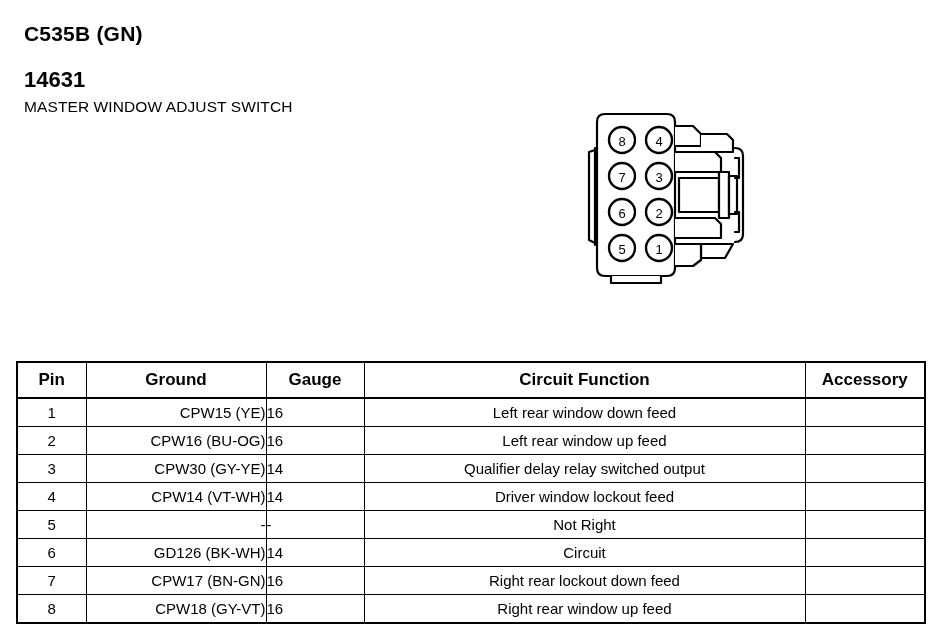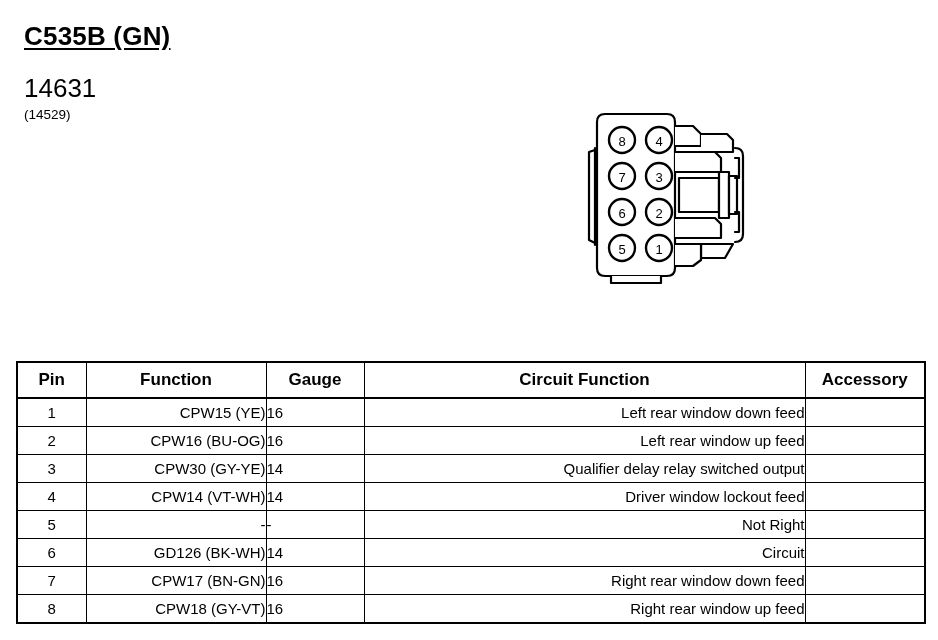--- a/index.html
+++ b/index.html
@@ -18,32 +18,31 @@
   }
 
   
   #header-block {
     position: absolute;
     left: 24px;
     top: 22px;
     width: 560px;
   }
   #connector-title {
-    font-size: 26px;
+    font-size: 21px;
     font-weight: bold;
     letter-spacing: 0.2px;
-    text-decoration: underline;
     text-underline-offset: 3px;
     line-height: 1.15;
     margin: 0 0 22px 0;
     display: inline-block;
   }
   #part-number {
-    font-size: 26px;
-    font-weight: normal;
+    font-size: 22px;
+    font-weight: bold;
     line-height: 1.1;
     margin: 0 0 5px 0;
   }
   #part-description {
     font-size: 15.5px;
     font-weight: normal;
     line-height: 1.25;
     margin: 0 0 3px 0;
     letter-spacing: 0.1px;
   }
@@ -107,30 +106,30 @@
   table.pinout thead th {
     height: 34px;
     font-size: 17px;
     font-weight: bold;
     text-align: center;
     border-bottom: 2px solid #000;
   }
   td.cell-pin      { text-align: center; }
   td.cell-circuit  { text-align: right; }
   td.cell-gauge    { text-align: left; }
-  td.cell-function { text-align: right; padding-left: 6px; }
+  td.cell-function { text-align: center; padding-left: 6px; }
   td.cell-qual     { text-align: left; padding-left: 6px; }
 </style>
 </head>
 <body>
 
 <div id="header-block">
   <div id="connector-title">C535B (GN)</div>
   <div id="part-number">14631</div>
-  <div id="part-alt-number">(14529)</div>
+  <div id="part-description">MASTER WINDOW ADJUST SWITCH</div>
 </div>
 
 <div id="connector-diagram">
   <svg width="200" height="190" viewBox="0 0 200 190" xmlns="http://www.w3.org/2000/svg">
     <g fill="none" stroke="#000" stroke-width="2.2" stroke-linejoin="round" stroke-linecap="round">
 
       <path d="M 20 50 L 14 52 L 14 140 L 20 143"></path>
       <path d="M 20 48 L 20 145"></path>
 
       <path d="M 30 14
@@ -205,21 +204,21 @@
     <colgroup>
       <col class="c-pin">
         <col class="c-circuit">
         <col class="c-gauge">
         <col class="c-function">
         <col class="c-qual">
     </colgroup>
     <thead>
       <tr>
         <th>Pin</th>
-        <th>Function</th>
+        <th>Ground</th>
         <th>Gauge</th>
         <th>Circuit Function</th>
         <th>Accessory</th>
       </tr>
     </thead>
     <tbody id="pinout-body">
         <tr>
           <td class="cell-pin">1</td>
           <td class="cell-circuit">CPW15 (YE)</td>
           <td class="cell-gauge">16</td>
@@ -258,21 +257,21 @@
           <td class="cell-pin">6</td>
           <td class="cell-circuit">GD126 (BK-WH)</td>
           <td class="cell-gauge">14</td>
           <td class="cell-function">Circuit</td>
           <td class="cell-qual"></td>
         </tr>
         <tr>
           <td class="cell-pin">7</td>
           <td class="cell-circuit">CPW17 (BN-GN)</td>
           <td class="cell-gauge">16</td>
-          <td class="cell-function">Right rear window down feed</td>
+          <td class="cell-function">Right rear lockout down feed</td>
           <td class="cell-qual"></td>
         </tr>
         <tr>
           <td class="cell-pin">8</td>
           <td class="cell-circuit">CPW18 (GY-VT)</td>
           <td class="cell-gauge">16</td>
           <td class="cell-function">Right rear window up feed</td>
           <td class="cell-qual"></td>
         </tr>
       </tbody>

